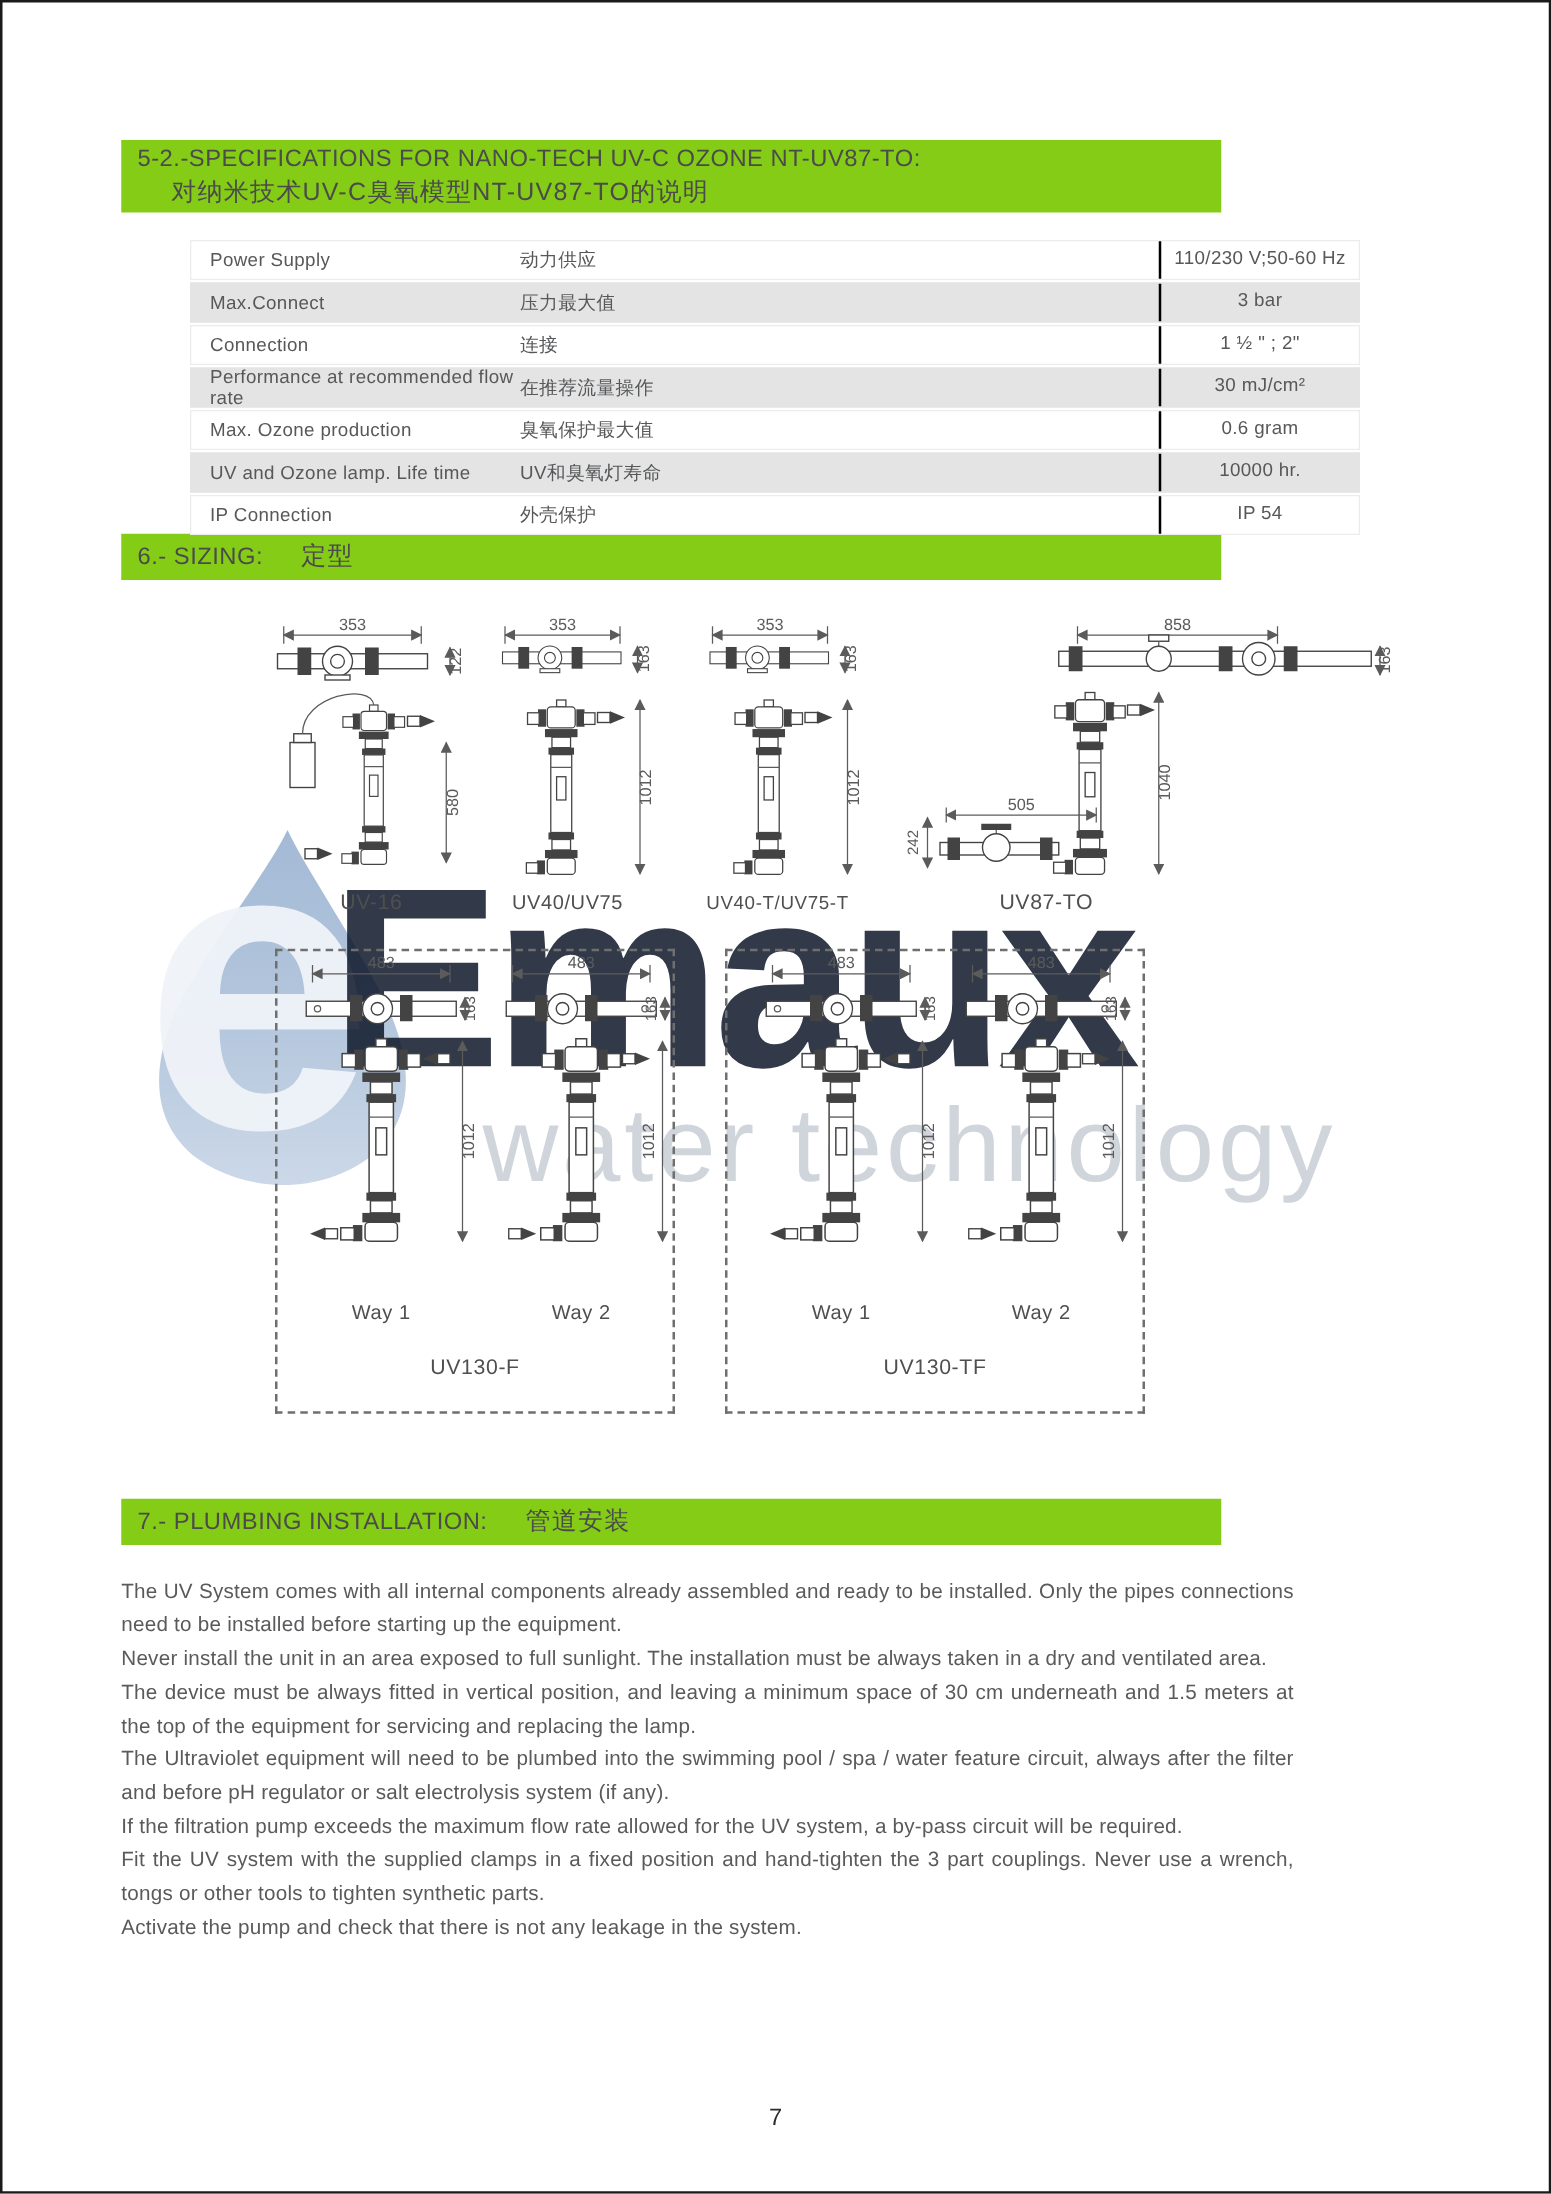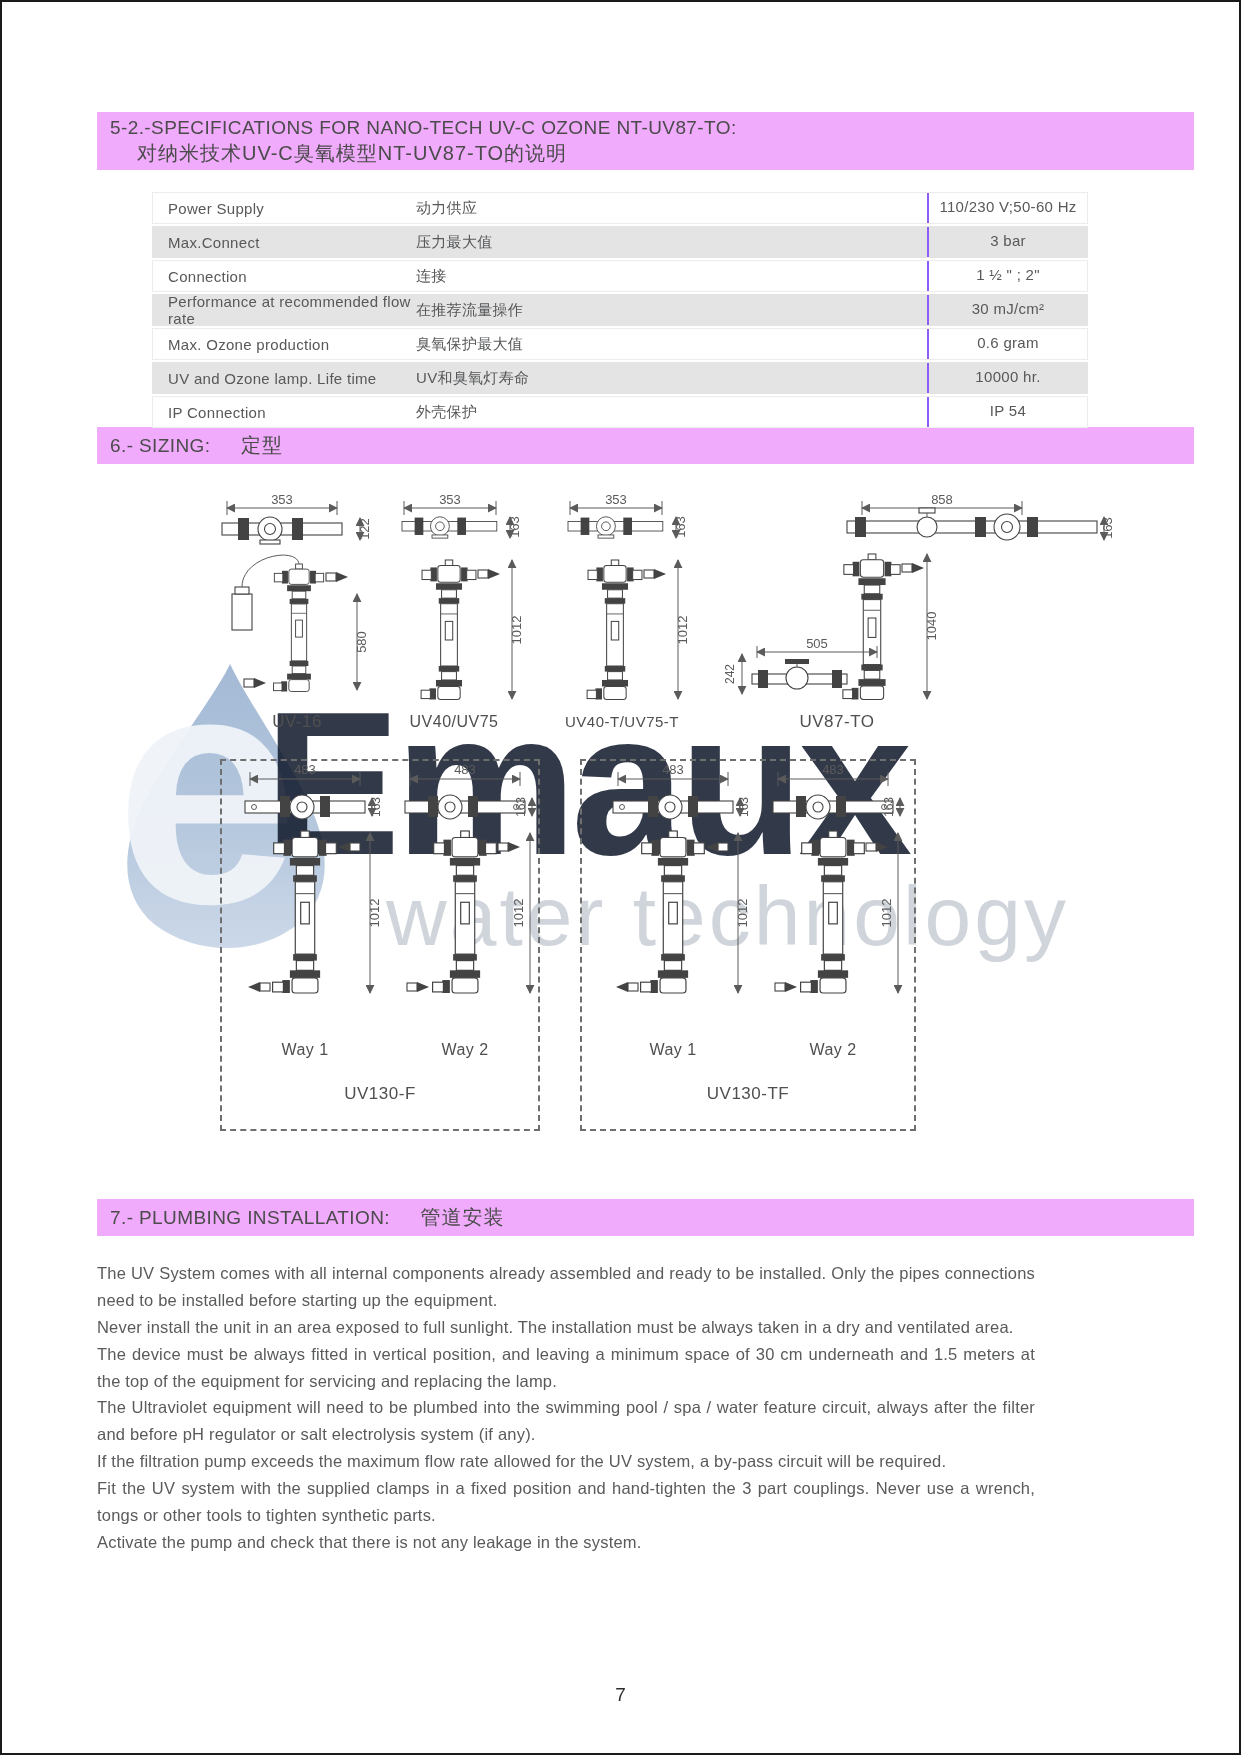--- a/index.html
+++ b/index.html
@@ -1,35 +1,35 @@
 <!DOCTYPE html>
 <html><head>
 <meta charset="utf-8">
 <style>
   html,body{margin:0;padding:0;background:#e8e8e8;}
   .page{position:relative;width:1241px;height:1755px;margin:0 auto;background:#fff;
         border:2px solid #1a1a1a;box-sizing:border-box;overflow:hidden;
         font-family:"Liberation Sans",sans-serif;color:#57585a;}
   
-  .bar{position:absolute;left:95px;width:1097px;background:#f0abfc;color:#4b4b4b;box-sizing:border-box;}
+  .bar{position:absolute;left:95px;width:880px;background:#84cc16;color:#4b4b4b;box-sizing:border-box;}
   .bar-two{top:110px;height:58px;padding:5px 0 0 13px;}
   .bar-one{height:37px;line-height:37px;padding-left:13px;}
   .bar .en{font-size:19px;letter-spacing:.4px;}
   .bar .zh{font-size:20px;letter-spacing:1px;}
   .bar-two .zh{display:block;margin-left:27px;margin-top:1px;}
   .bar-one .zh{margin-left:26px;}
   #bar6{top:425px;} #bar7{top:1197px;}
   
   .spec-table{position:absolute;left:150px;top:190px;width:936px;z-index:3;}
   .srow{display:flex;align-items:center;height:30px;margin-bottom:2px;font-size:15px;letter-spacing:.3px;}
   .srow:nth-child(odd){background:#fff;border:1px solid #ececec;}
   .srow:nth-child(even){background:#e4e4e4;border:1px solid #e4e4e4;}
   .c-en{flex:0 0 248px;padding-left:15px;}
   .c-zh{flex:1;}
-  .c-val{flex:0 0 158px;text-align:center;border-left:2px solid #8b5cf6;align-self:stretch;line-height:28px;}
+  .c-val{flex:0 0 158px;text-align:center;border-left:2px solid #000000;align-self:stretch;line-height:28px;}
   
   #sizing{position:absolute;left:0;top:480px;width:1241px;height:705px;}
   .dg{position:absolute;z-index:2;}
   .dash-box{position:absolute;z-index:2;border:2px dashed #6f6f6f;box-sizing:border-box;}
   .dl{stroke:#5b5b5b;stroke-width:1;fill:none;}
   .dt{fill:#5b5b5b;font-size:13px;font-family:"Liberation Sans",sans-serif;}
   .dt12{font-size:12px;}
   .ol{stroke:#434343;stroke-width:1.1;fill:#fff;}
   .dk{fill:#434343;stroke:none;}
   .lbl{fill:#4f4f4f;font-size:17px;text-anchor:middle;font-family:"Liberation Sans",sans-serif;letter-spacing:.5px;}

